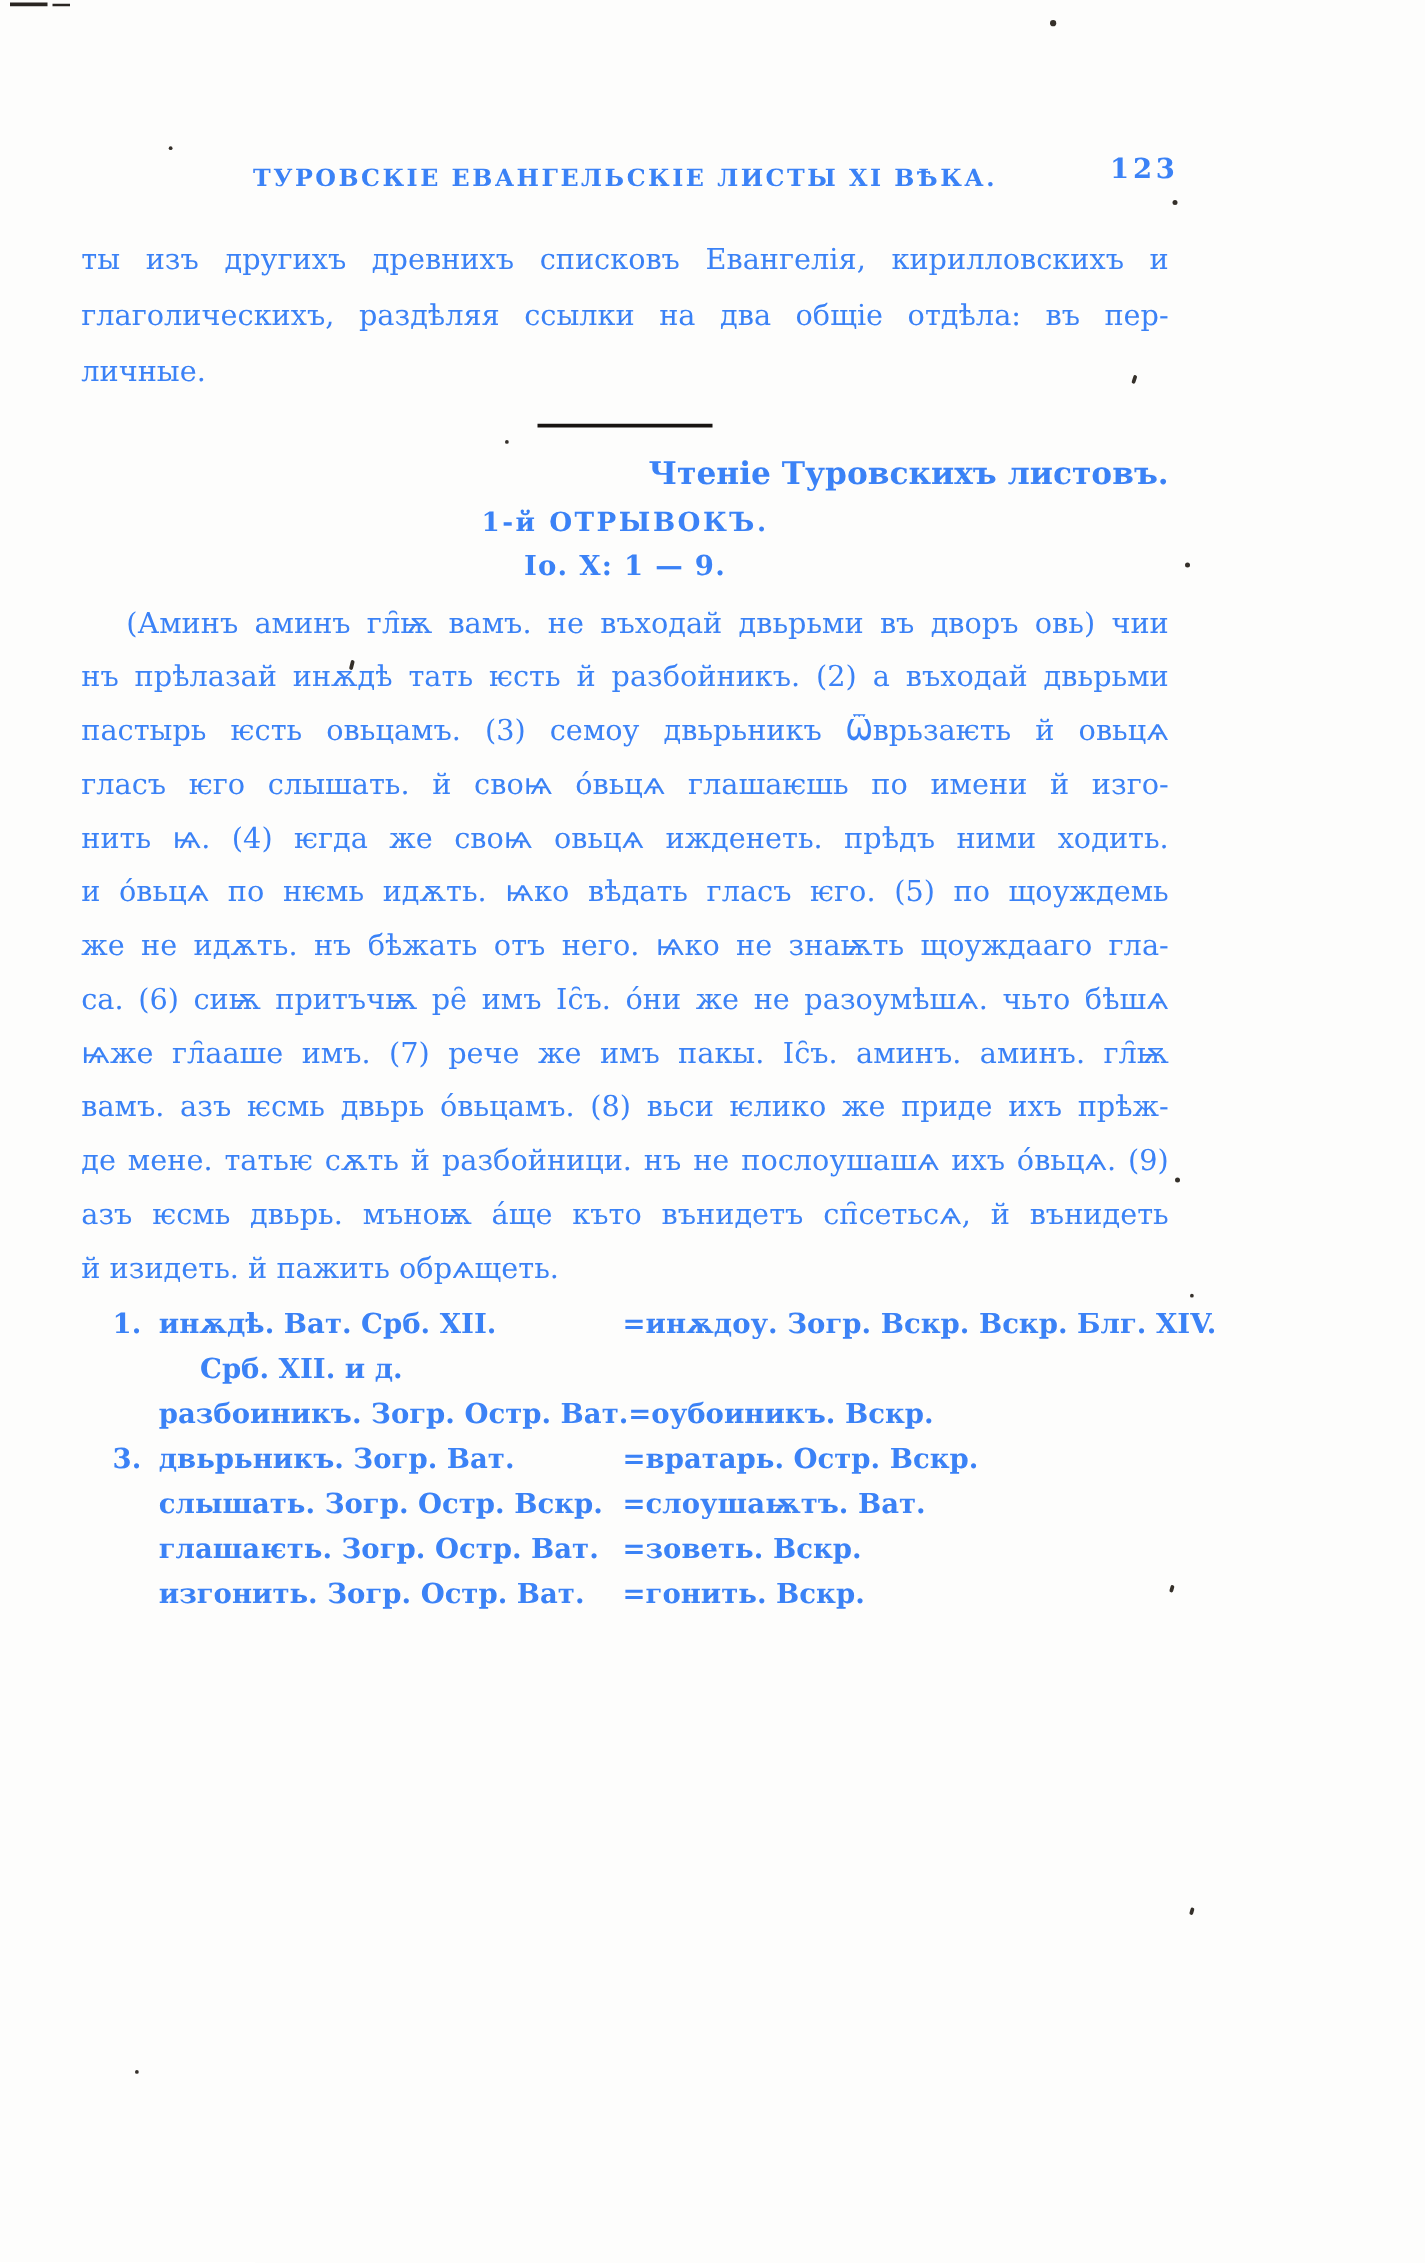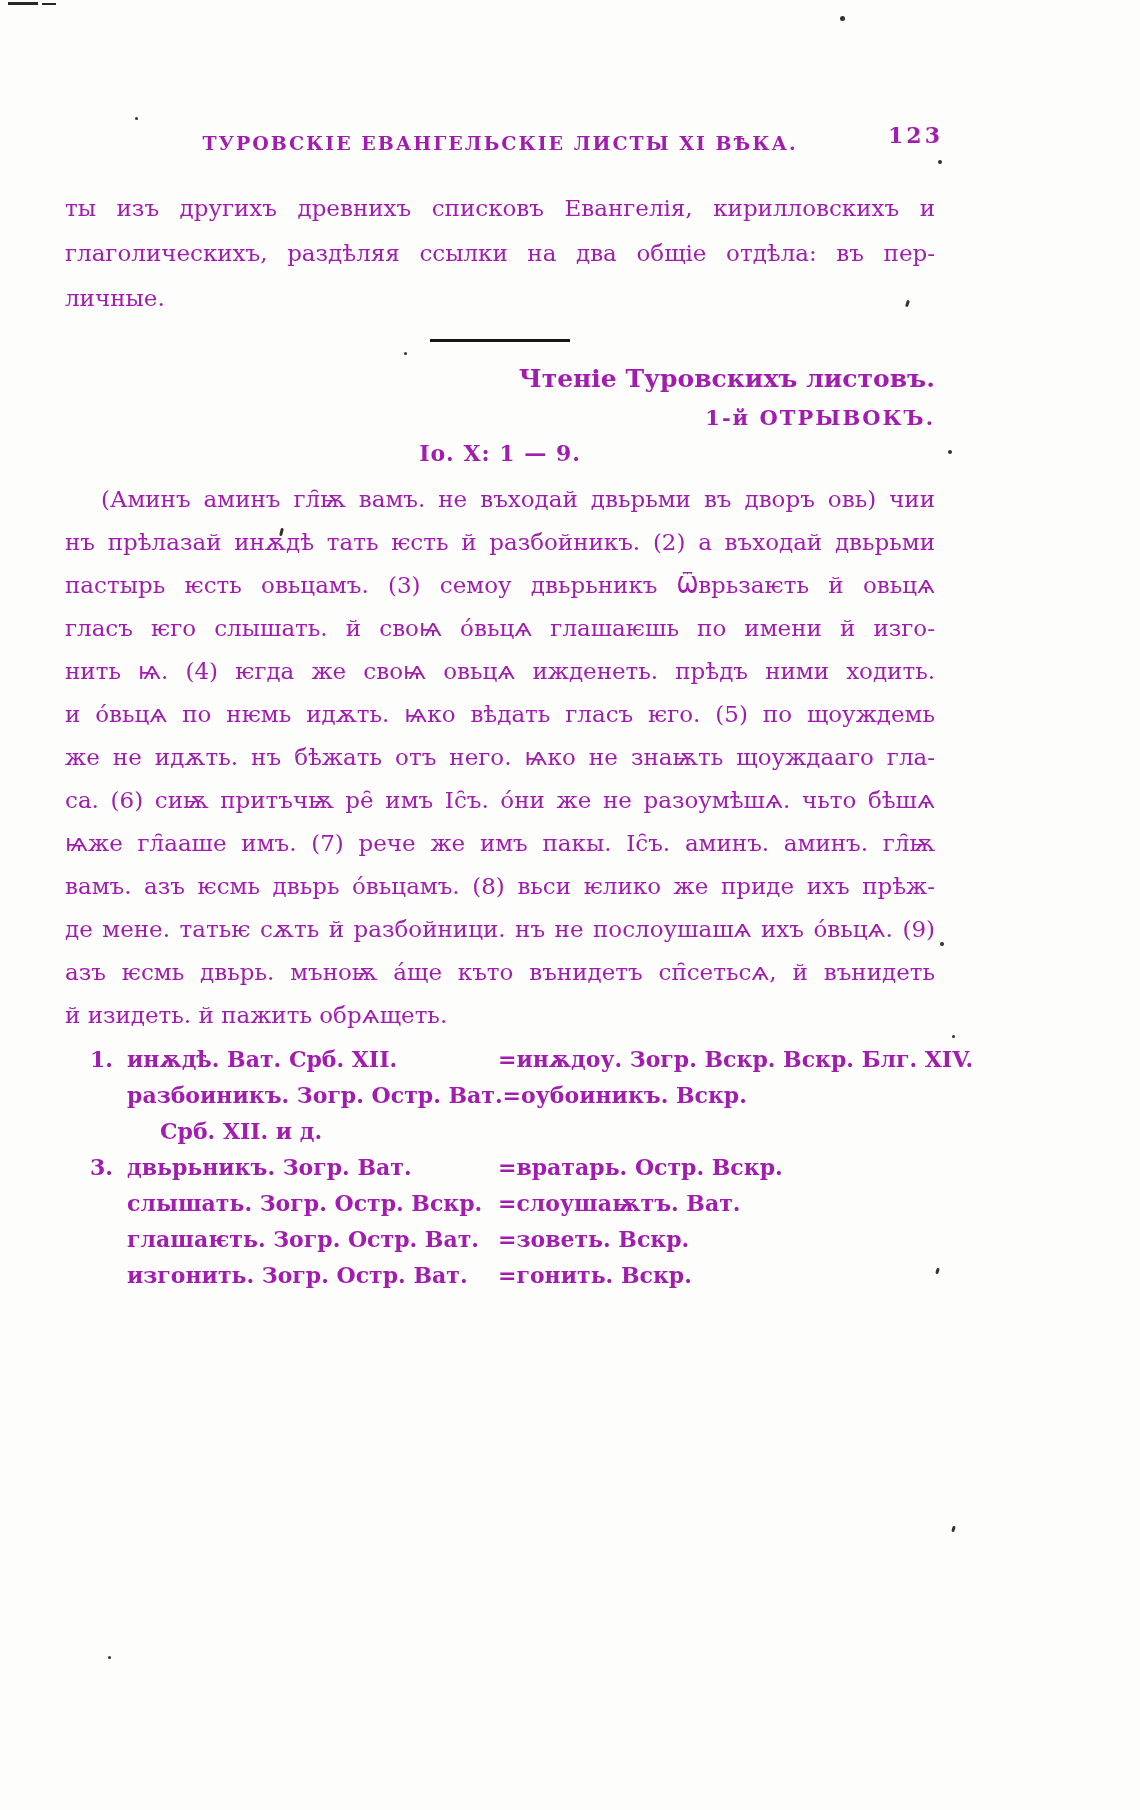--- a/index.html
+++ b/index.html
@@ -2,21 +2,21 @@
 <html><head>
 <meta charset="utf-8">
 <style>
   html,body{margin:0;padding:0;background:#ffffff;}
   .page{
     position:relative;
     width:1140px;height:1810px;
     background:#fdfdfc;
     overflow:hidden;
     font-family:"DejaVu Serif","DejaVu Sans","Liberation Serif",serif;
-    color:#a21caf;
+    color:#3b82f6;
   }
   .column{position:absolute;left:65px;top:0;width:870px;}
 
   
   .running-head{position:relative;margin-top:126px;height:36px;}
   .running-title{
     text-align:center;font-size:19px;font-weight:bold;letter-spacing:2px;
     padding-top:6px;white-space:nowrap;
   }
   .page-number{
@@ -34,21 +34,21 @@
   .text-line.no-just{text-align-last:left;}
 
   
   .divider{
     width:140px;height:0;border-top:3px solid #181512;
     margin:18px auto 0 auto;
   }
 
   
   .sec-title{margin-top:22px;text-align:right;font-size:25px;font-weight:bold;}
-  .sec-subtitle{margin-top:12px;text-align:right;font-size:21px;font-weight:bold;letter-spacing:2px;}
+  .sec-subtitle{margin-top:12px;text-align:center;font-size:21px;font-weight:bold;letter-spacing:2px;}
   .verse-ref{margin-top:10px;text-align:center;font-size:22px;font-weight:bold;letter-spacing:1px;}
 
   
   .scripture{margin-top:12px;}
   .scripture .text-line{line-height:43px;}
   .scripture .text-line.indent-first{padding-left:36px;}
 
   
   .variants{margin-top:4px;}
   .variant-row{
@@ -114,22 +114,22 @@
         <div class="text-line">са. (6) сиѭ притъчѭ ре̑ имъ Іс̑ъ. о́ни же не разоумѣшѧ. чьто бѣшѧ</div>
         <div class="text-line">ѩже гл̑ааше имъ. (7) рече же имъ пакы. Іс̑ъ. аминъ. аминъ. гл̑ѭ</div>
         <div class="text-line">вамъ. азъ ѥсмь двьрь о́вьцамъ. (8) вьси ѥлико же приде ихъ прѣж-</div>
         <div class="text-line">де мене. татьѥ сѫть й разбойници. нъ не послоушашѧ ихъ о́вьцѧ. (9)</div>
         <div class="text-line">азъ ѥсмь двьрь. мъноѭ а́ще къто вънидетъ сп̑сетьсѧ, й вънидеть</div>
         <div class="text-line no-just">й изидеть. й пажить обрѧщеть.</div>
       </div>
 
     <div class="variants" id="variants">
         <div class="variant-row"><span class="vnum">1.</span><span class="vleft">инѫдѣ. Ват. Срб. XII.</span><span class="vright">=инѫдоу. Зогр. Вскр. Вскр. Блг. XIV.</span></div>
+        <div class="variant-row indent2"><span class="vnum"></span><span class="vleft">Срб. XII. и д.</span><span class="vright"></span></div>
         <div class="variant-row"><span class="vnum"></span><span class="vleft">разбоиникъ. Зогр. Остр. Ват.</span><span class="vright">=оубоиникъ. Вскр.</span></div>
-        <div class="variant-row indent2"><span class="vnum"></span><span class="vleft">Срб. XII. и д.</span><span class="vright"></span></div>
         <div class="variant-row"><span class="vnum">3.</span><span class="vleft">двьрьникъ. Зогр. Ват.</span><span class="vright">=вратарь. Остр. Вскр.</span></div>
         <div class="variant-row"><span class="vnum"></span><span class="vleft">слышать. Зогр. Остр. Вскр.</span><span class="vright">=слоушаѭтъ. Ват.</span></div>
         <div class="variant-row"><span class="vnum"></span><span class="vleft">глашаѥть. Зогр. Остр. Ват.</span><span class="vright">=зоветь. Вскр.</span></div>
         <div class="variant-row"><span class="vnum"></span><span class="vleft">изгонить. Зогр. Остр. Ват.</span><span class="vright">=гонить. Вскр.</span></div>
       </div>
 
   </div>
 </div>
 
 </body></html>

